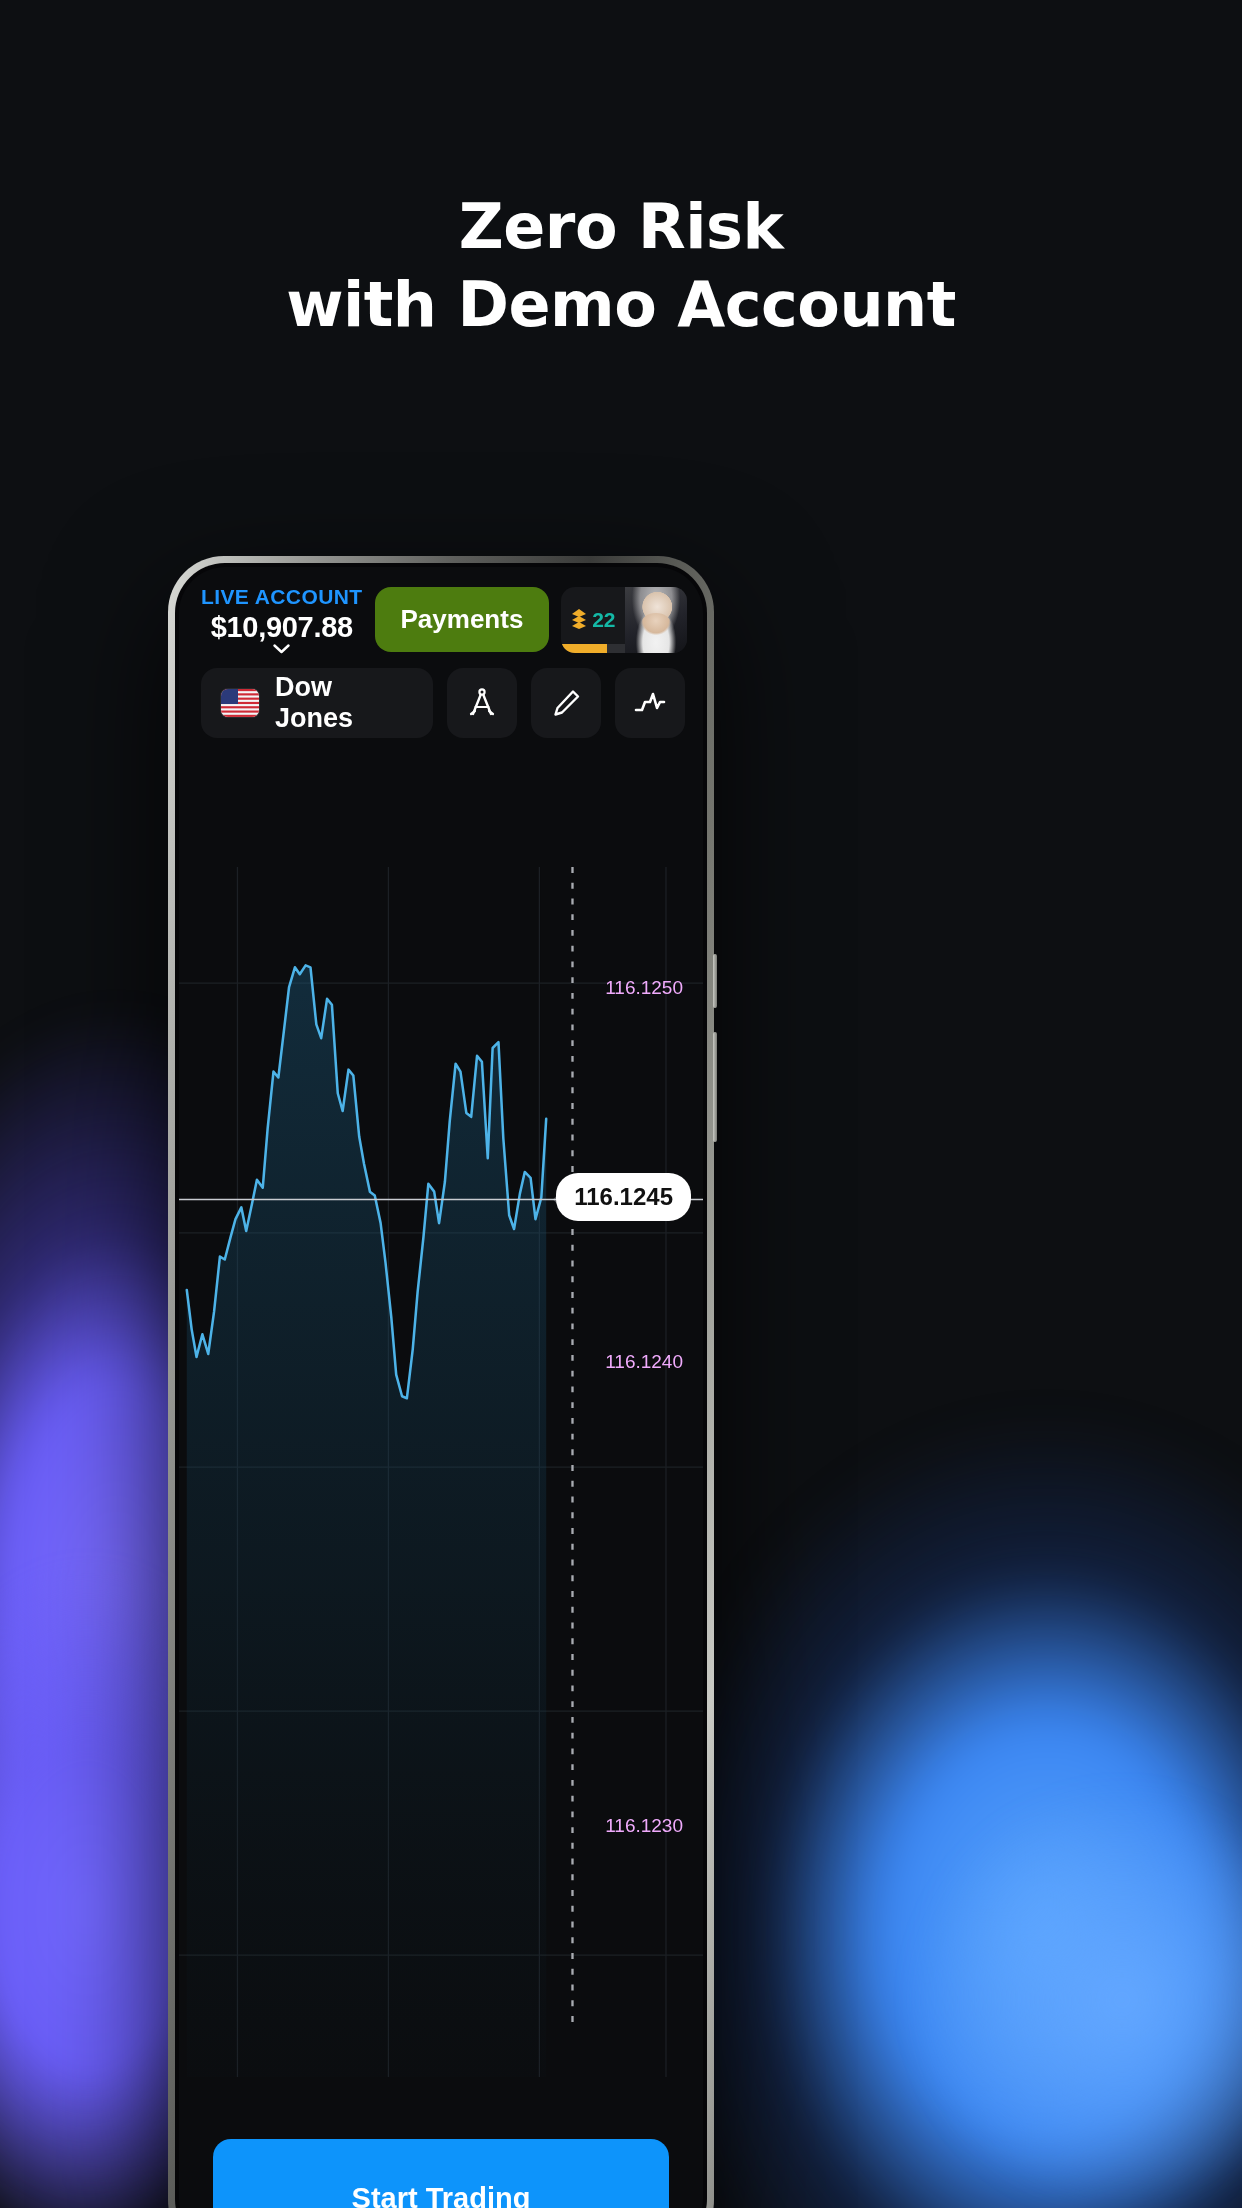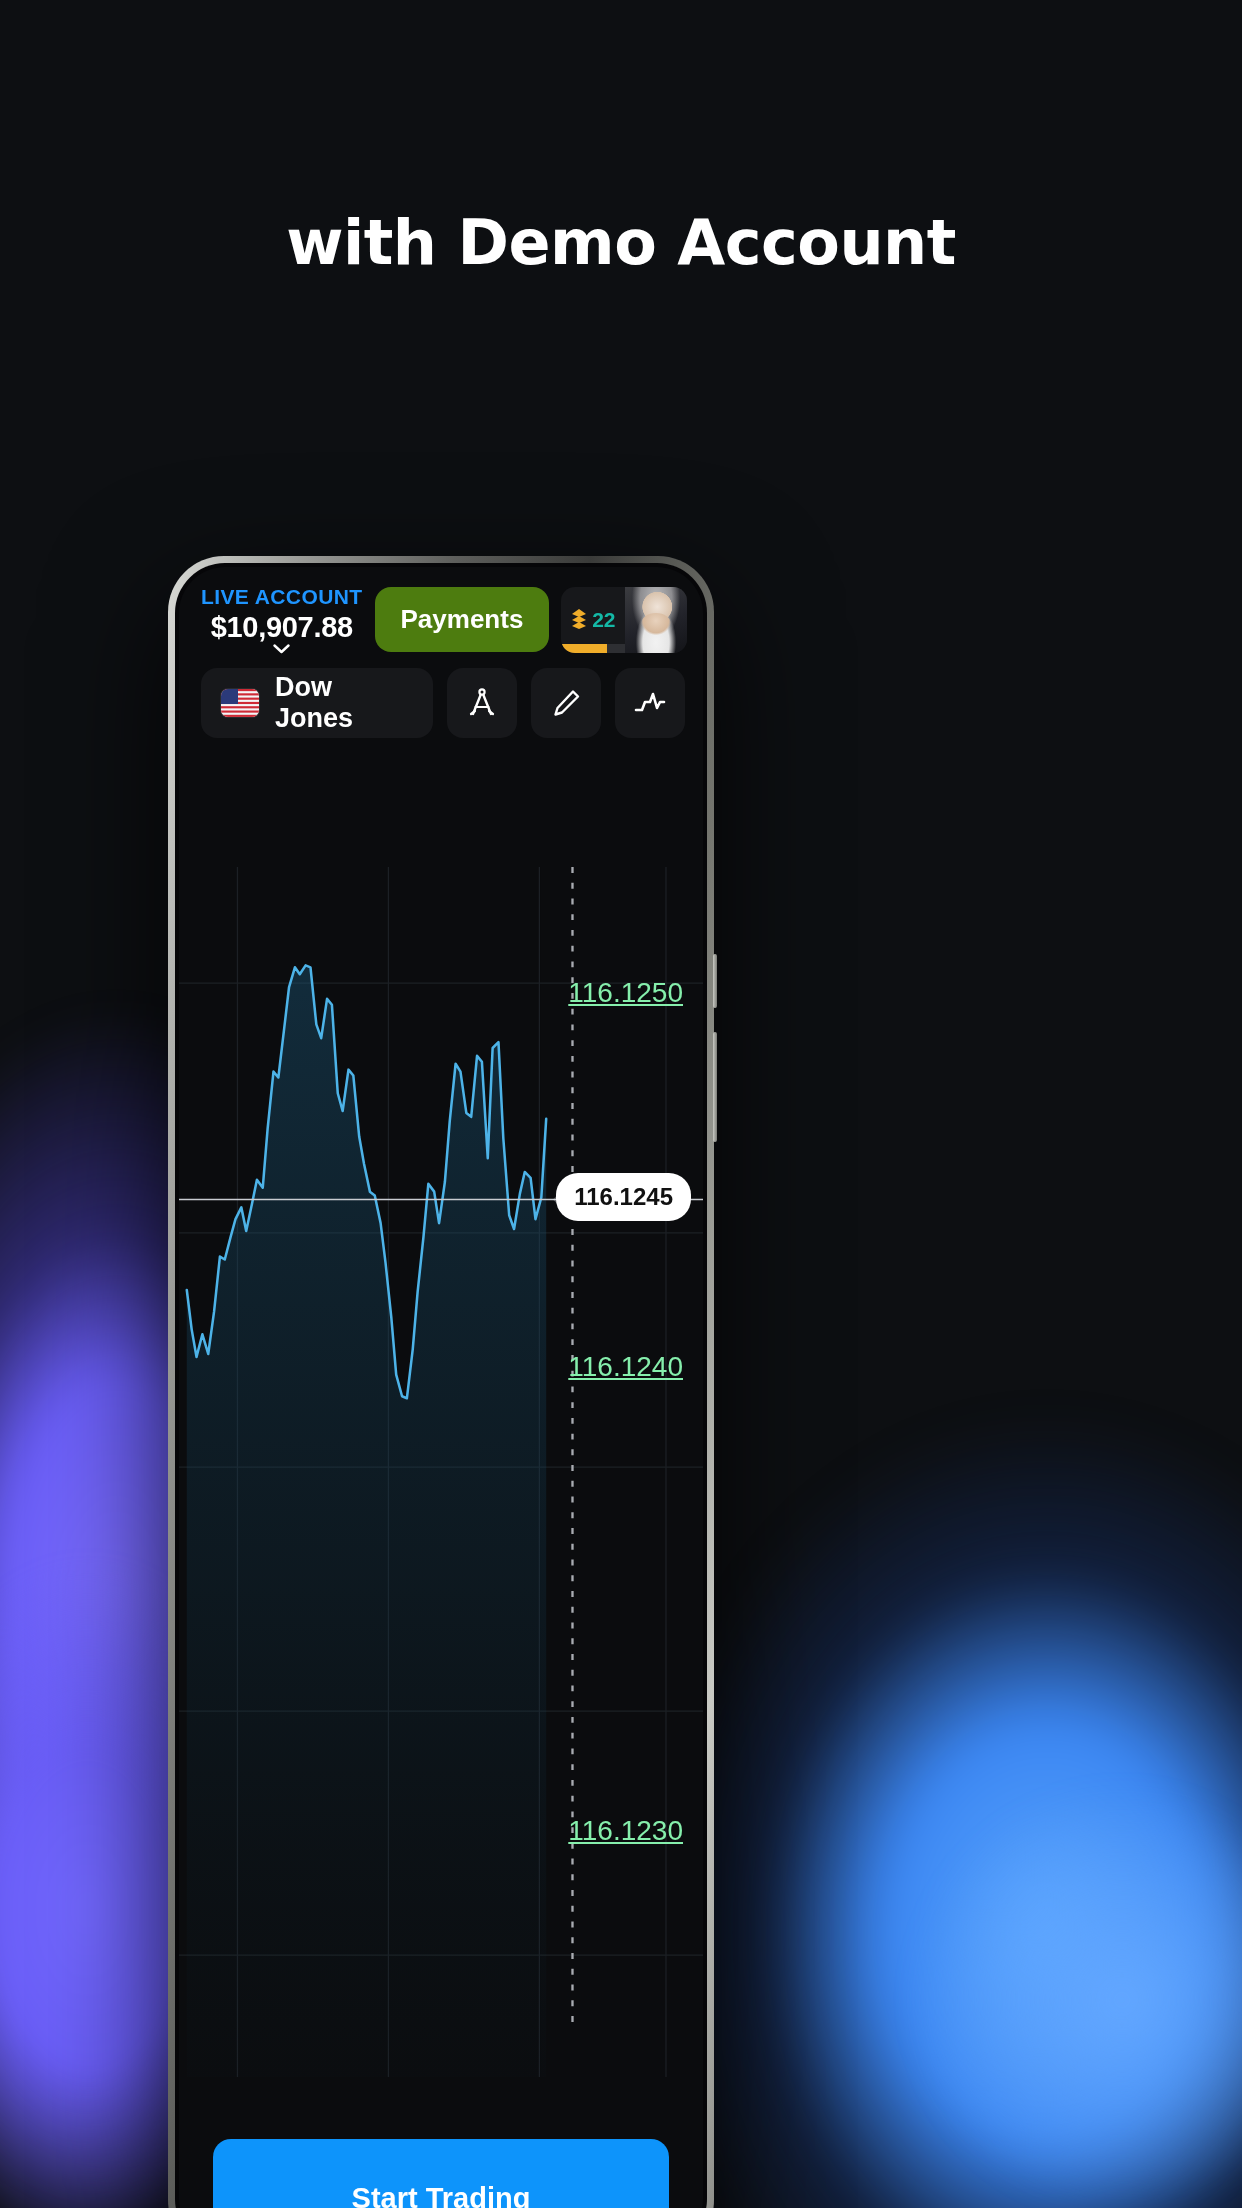--- a/index.html
+++ b/index.html
@@ -165,21 +165,21 @@
   }
 
   
   .chart-wrap{ position:absolute; left:0; right:0; top:300px; bottom:168px; }
   .chart-svg{ width:100%; height:100%; display:block; }
   .price-pill{
     position:absolute; right:12px; top:505px;
     background:#fff; color:#111; font-size:24px; font-weight:700;
     border-radius:22px; padding:10px 18px; white-space:nowrap;
   }
-  .ylabel{ position:absolute; right:20px; color:#86efac; font-size:28px;text-decoration:underline; }
+  .ylabel{ position:absolute; right:20px; color:#f0abfc; font-size:19px; }
 
   
   .cta{
     position:absolute; left:34px; right:34px; bottom:-12px;
     height:118px; border-radius:18px;
     background:#0d94fb; color:#fff;
     font-size:29px; font-weight:700;
     display:flex; align-items:center; justify-content:center;
     border:none; cursor:pointer;
   }
@@ -222,20 +222,21 @@
 <body>
 
 <div id="stage">
 
   <div class="glow-purple"></div>
   <div class="glow-purple-2"></div>
   <div class="glow-blue"></div>
   <div class="glow-blue-2"></div>
 
   <div class="headline">
+    <span>Zero Risk</span>
     <span class="l2">with Demo Account</span>
   </div>
 
   <div class="phone">
     <div class="phone-inner">
       <div class="screen">
 
 
         <div class="acct-row">
           <div class="acct-left">

